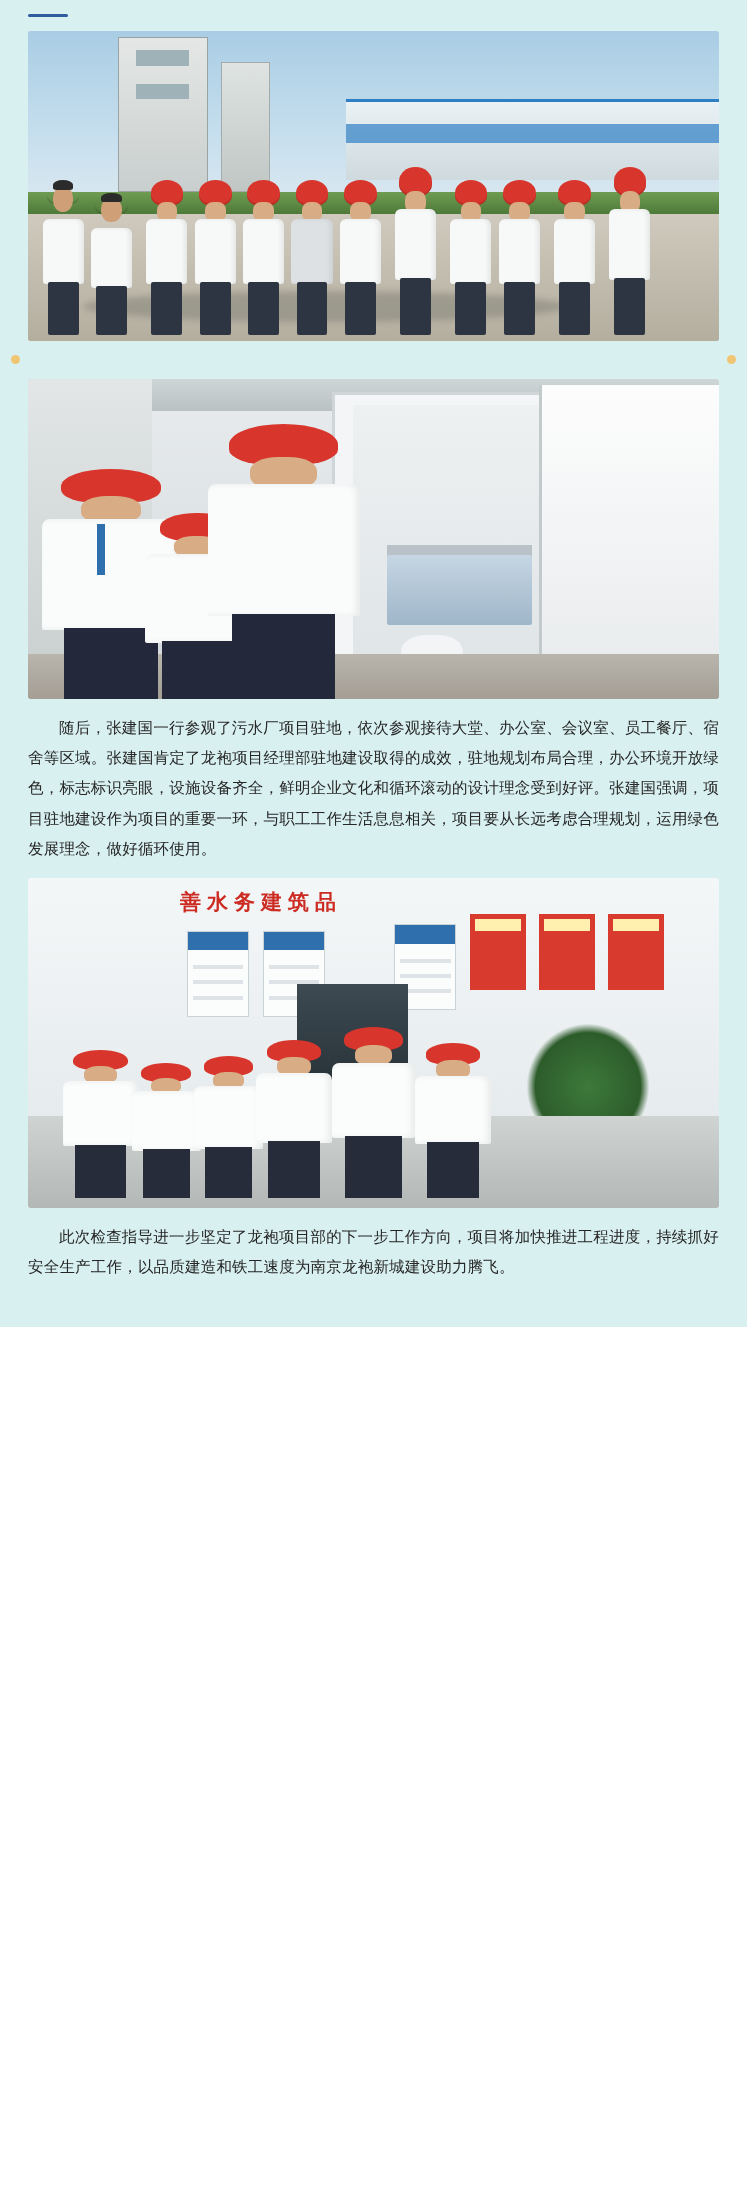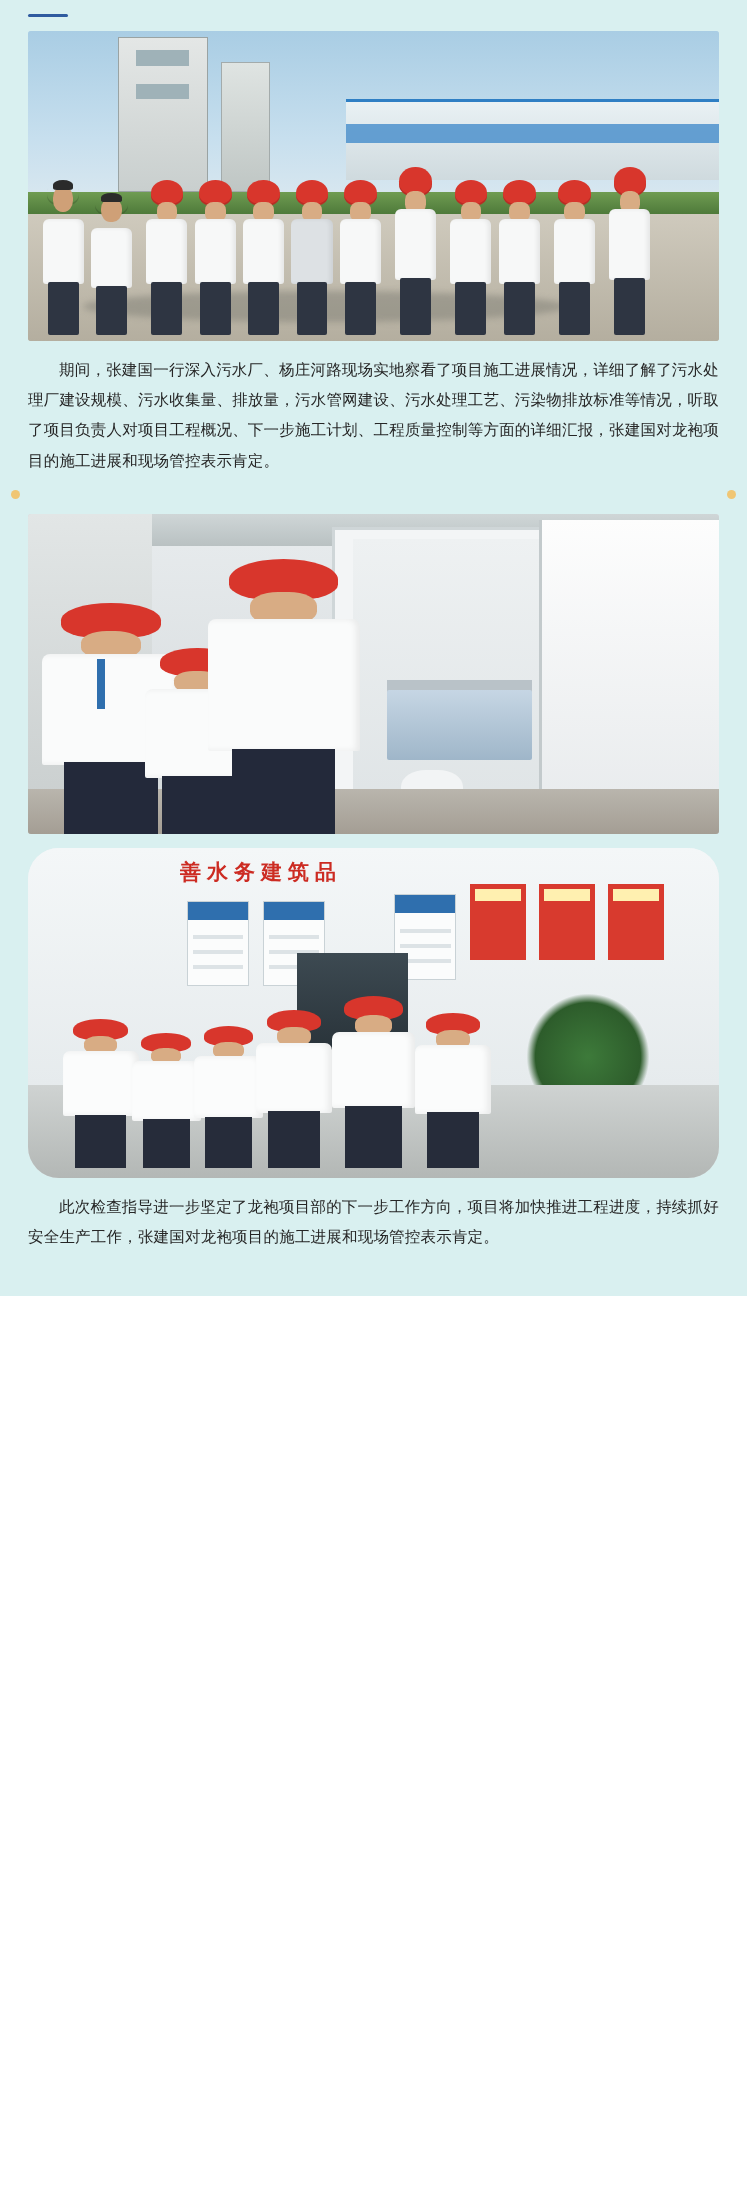--- a/index.html
+++ b/index.html
@@ -125,21 +125,21 @@
     background:#d8362c; border-radius:50% 50% 38% 38%; }
   .ph2 .person .head { position:absolute; left:28%; top:12%; width:44%; height:12%;
     background:#d8ac84; border-radius:42%; }
   .ph2 .person .body { position:absolute; left:0; top:22%; width:100%; height:48%;
     background:#fafbfb; border-radius:8px 8px 2px 2px; box-shadow: inset -4px 0 6px rgba(0,0,0,.07); }
   .ph2 .person .legs { position:absolute; left:16%; top:69%; width:68%; height:31%;
     background:#23293a; }
   .ph2 .lanyard { position:absolute; left:40%; top:24%; width:6%; height:22%; background:#2f6fae; }
 
   
-  .ph3 { height: 330px; background: linear-gradient(#eef2f3,#dfe5e7); border-radius: 31px; }
+  .ph3 { height: 330px; background: linear-gradient(#eef2f3,#dfe5e7); }
   .ph3 .wall { position:absolute; left:0; top:0; width:100%; height:72%;
     background: linear-gradient(#f4f7f8,#e6ebed); }
   .ph3 .slogan { position:absolute; left:22%; top:3%; width:40%; height:10%;
     color:#cc2b22; font-size:21px; font-weight:bold; letter-spacing:6px;
     font-family:"DejaVu Sans", sans-serif; white-space:nowrap; overflow:hidden; }
   .ph3 .board { position:absolute; background:#fbfcfc; border:1px solid #c9d2d6; }
   .ph3 .board .bt { position:absolute; left:0; top:0; width:100%; height:22%; background:#2f6fae; }
   .ph3 .board .ln { position:absolute; left:8%; width:84%; height:4px; background:#dde3e6; }
   .ph3 .redboard { position:absolute; background:#d83a2e; }
   .ph3 .redboard .rt { position:absolute; left:8%; top:6%; width:84%; height:16%; background:#fff0b0; }
@@ -250,21 +250,20 @@
       </div>
       <div class="person" style="left:84%; height:54%;">
         <div class="hat"></div>
         <div class="head"></div>
         <div class="body"></div>
         <div class="legs"></div>
       </div>
     </div>
   </div>
 
-  <p class="para">期间，张建国一行深入污水厂、杨庄河路现场实地察看了项目施工进展情况，详细了解了污水处理厂建设规模、污水收集量、排放量，污水管网建设、污水处理工艺、污染物排放标准等情况，听取了项目负责人对项目工程概况、下一步施工计划、工程质量控制等方面的详细汇报，张建国对龙袍项目的施工进展和现场管控表示肯定。</p>
 
   <div class="spacer-dots">
     <span class="dot-left"></span>
     <span class="dot-right"></span>
   </div>
 
   <div class="photo-wrap">
     <div class="photo ph2">
       <div class="wallTop"></div>
       <div class="wallL"></div>
@@ -291,20 +290,21 @@
       </div>
       <div class="person p3">
         <div class="hat"></div>
         <div class="head"></div>
         <div class="body"></div>
         <div class="legs"></div>
       </div>
     </div>
   </div>
 
+  <p class="para">随后，张建国一行参观了污水厂项目驻地，依次参观接待大堂、办公室、会议室、员工餐厅、宿舍等区域。张建国肯定了龙袍项目经理部驻地建设取得的成效，驻地规划布局合理，办公环境开放绿色，标志标识亮眼，设施设备齐全，鲜明企业文化和循环滚动的设计理念受到好评。张建国强调，项目驻地建设作为项目的重要一环，与职工工作生活息息相关，项目要从长远考虑合理规划，运用绿色发展理念，做好循环使用。</p>
 
   <div class="photo-wrap">
     <div class="photo ph3">
       <div class="wall"></div>
       <div class="slogan">善水务建筑品</div>
 
       <div class="board" style="left:23%; top:16%; width:9%; height:26%;">
         <div class="bt"></div>
         <div class="ln" style="top:40%;"></div>
         <div class="ln" style="top:58%;"></div>
@@ -369,15 +369,15 @@
       </div>
       <div class="person" style="left:56%; width:11%; height:47%;">
         <div class="hat"></div>
         <div class="head"></div>
         <div class="body"></div>
         <div class="legs"></div>
       </div>
     </div>
   </div>
 
-  <p class="para">此次检查指导进一步坚定了龙袍项目部的下一步工作方向，项目将加快推进工程进度，持续抓好安全生产工作，张建国对龙袍项目的施工进展和现场管控表示肯定。</p>
+  <p class="para">此次检查指导进一步坚定了龙袍项目部的下一步工作方向，项目将加快推进工程进度，持续抓好安全生产工作，以品质建造和铁工速度为南京龙袍新城建设助力腾飞。</p>
 
 </div>
 
 </body></html>

